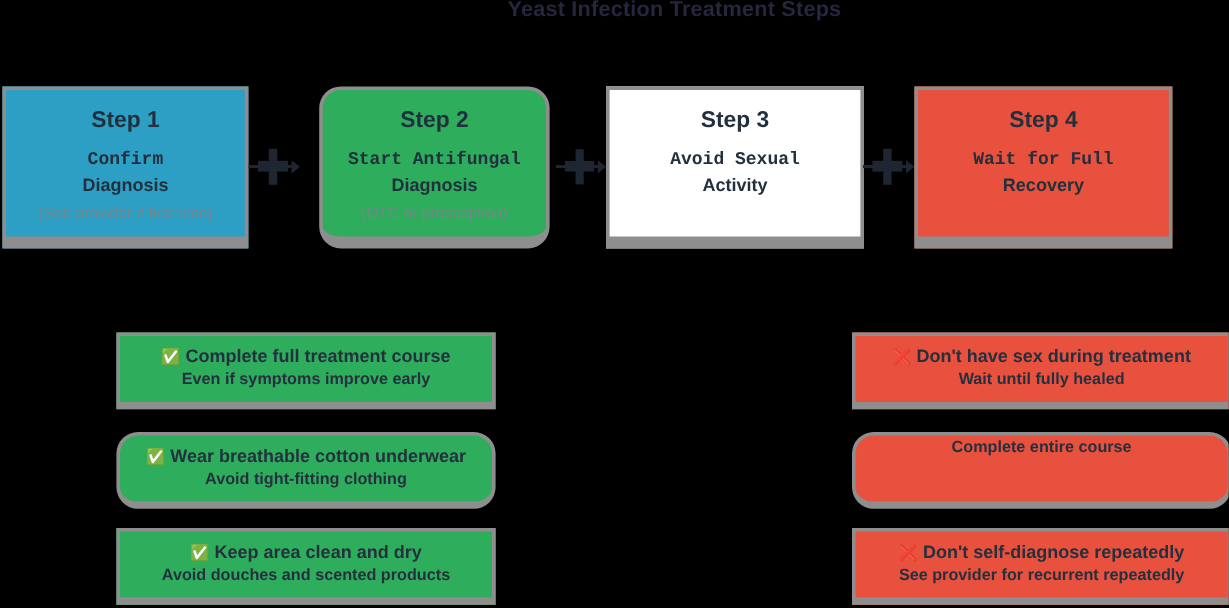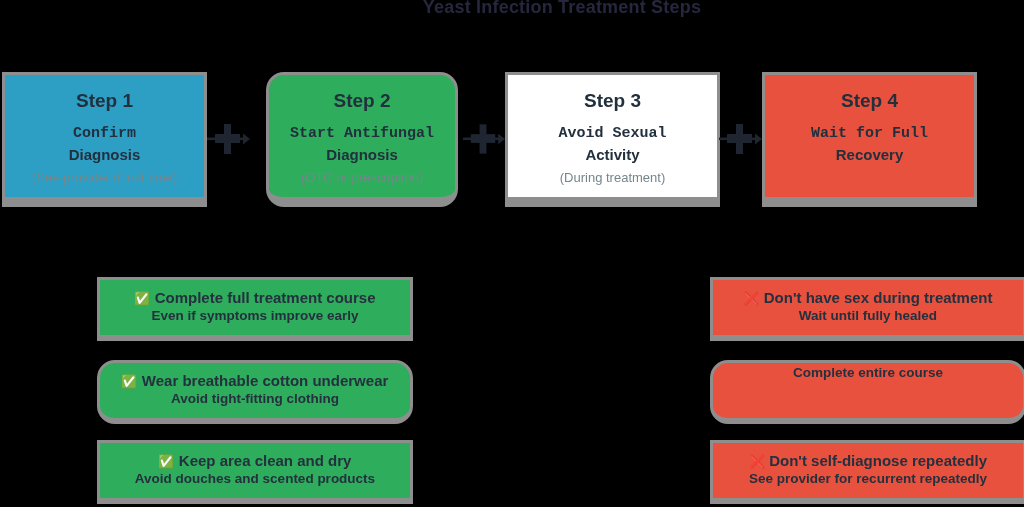--- a/index.html
+++ b/index.html
@@ -74,21 +74,20 @@
     <rect x="0" y="17.5" width="37" height="2.6" fill="#1F2631"></rect>
     <polygon points="36,13.5 43,19 36,24.5" fill="#1F2631"></polygon>
     <rect x="17" y="4" width="7" height="30" fill="#1F2631"></rect>
     <rect x="8" y="14" width="25" height="9" fill="#1F2631"></rect>
   </svg>
 
   <div class="step-box step-3">
     <div class="step-label">Step 3</div>
     <div class="step-line first">Avoid Sexual</div>
     <div class="step-line">Activity</div>
-    <div class="step-note">(During treatment)</div>
   </div>
 
   <svg class="arrow a3" viewBox="0 0 43 38">
     <rect x="0" y="17.5" width="37" height="2.6" fill="#1F2631"></rect>
     <polygon points="36,13.5 43,19 36,24.5" fill="#1F2631"></polygon>
     <rect x="17" y="4" width="7" height="30" fill="#1F2631"></rect>
     <rect x="8" y="14" width="25" height="9" fill="#1F2631"></rect>
   </svg>
 
   <div class="step-box step-4">

